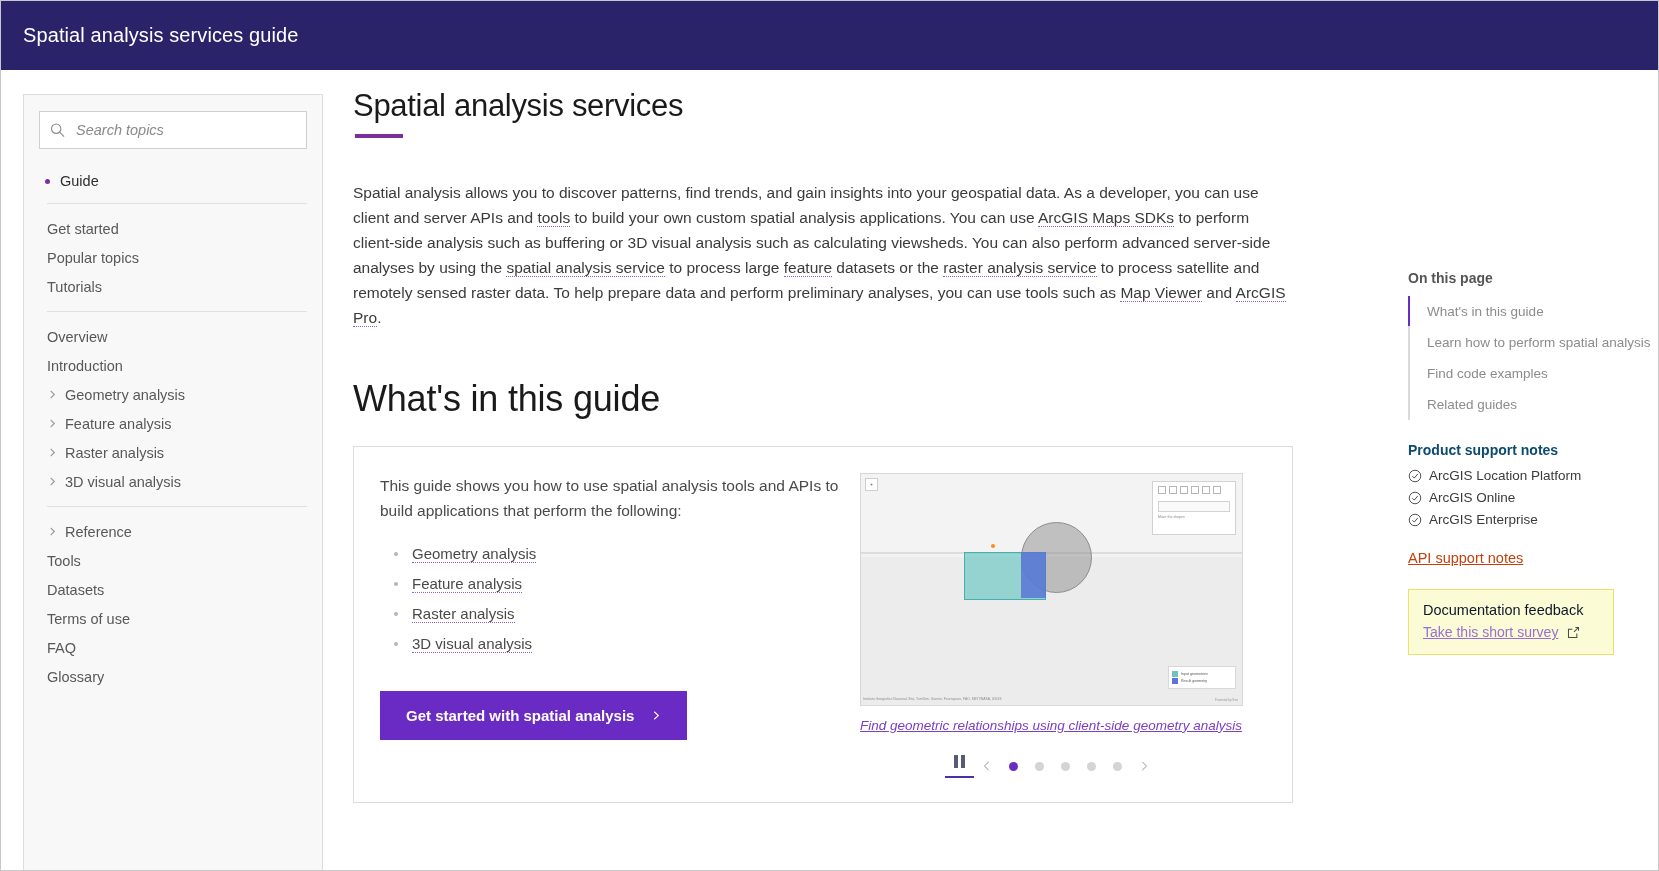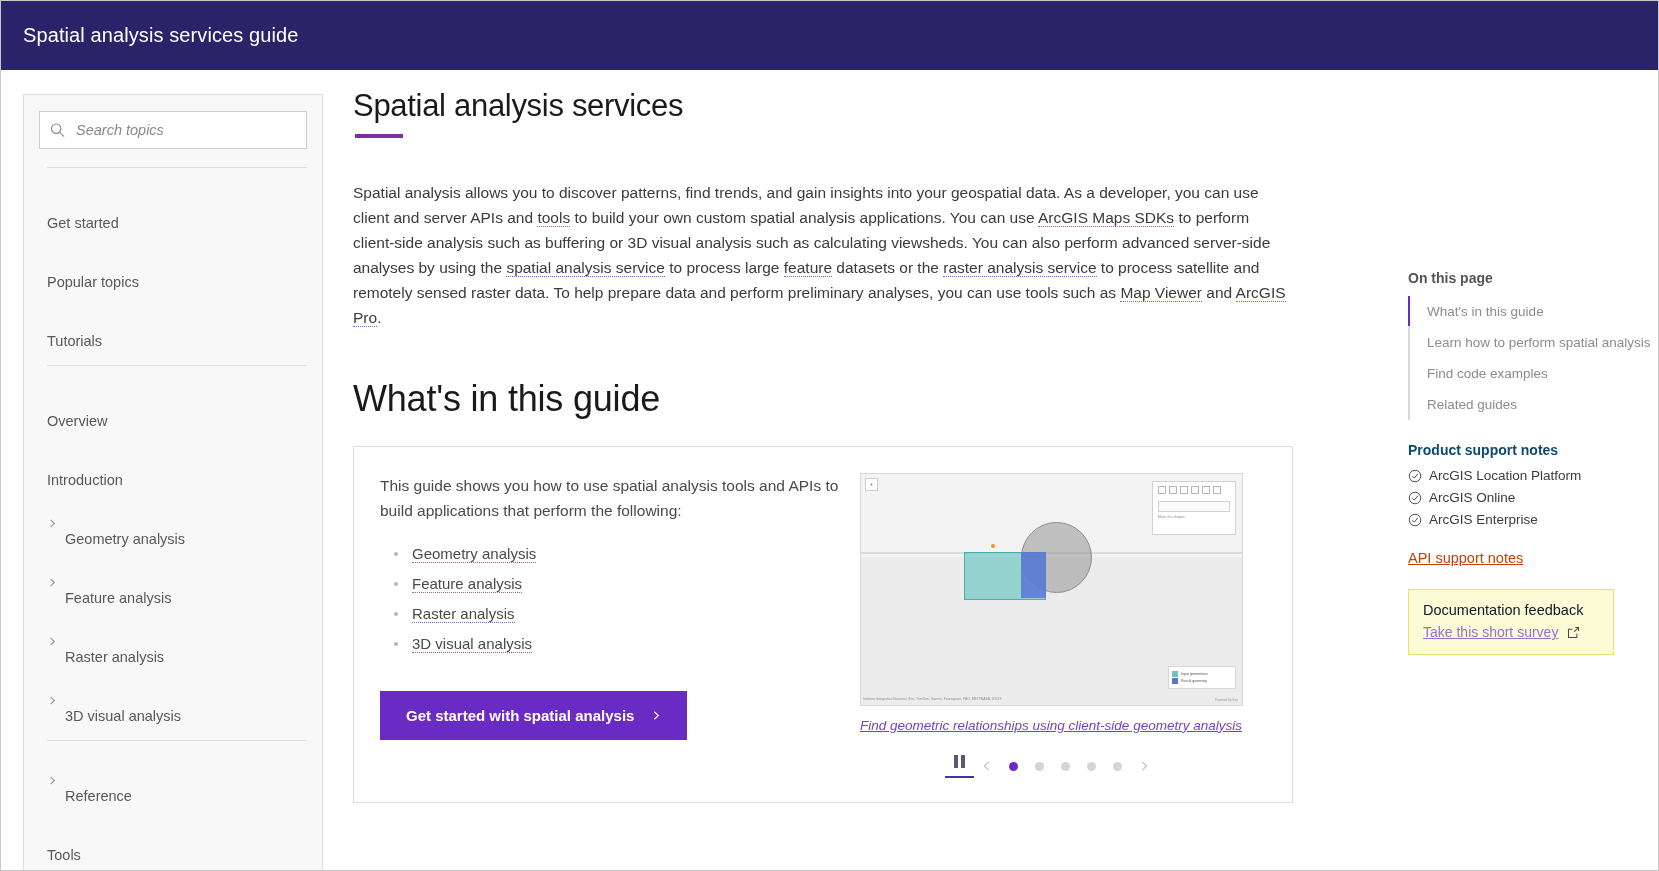--- a/index.html
+++ b/index.html
@@ -91,21 +91,21 @@
     display:flex;align-items:center;
     padding:6.5px 0 6.5px 8px;
     font-size:14.5px;color:#585858;
     cursor:pointer;
   }
   .nav-item .chev{
     width:11px;height:11px;margin-left:-11px;margin-right:7px;
     flex:0 0 auto;opacity:.75;
   }
   .nav-item.has-chev{padding-left:19px;}
-  .nav-item .lbl{white-space:nowrap;margin-top:30px;}
+  .nav-item .lbl{white-space:nowrap;}
   
   .main{
     flex:1 1 auto;
     padding:18px 0 0 30px;
     min-width:0;
   }
   .h1{
     font-size:31px;font-weight:400;color:#1a1a1a;
     letter-spacing:-.3px;
     margin:0 0 0 0;line-height:1.15;
@@ -308,20 +308,24 @@
     <div class="sidebar">
 
       <div class="search-box">
         <svg class="search-ico" viewBox="0 0 16 16">
           <circle cx="6.6" cy="6.6" r="5" fill="none" stroke="#8a8a8a" stroke-width="1.2"></circle>
           <line x1="10.3" y1="10.3" x2="15" y2="15" stroke="#8a8a8a" stroke-width="1.2"></line>
         </svg>
         <input type="text" placeholder="Search topics" style="">
       </div>
 
+      <div class="nav-top">
+        <span class="nav-bullet"></span>
+        <span class="nav-top-label">Guide</span>
+      </div>
       <div class="nav-sep"></div>
 
       <div class="nav-group">
         <div class="nav-item">
           <span class="lbl">Get started</span>
         </div>
         <div class="nav-item">
           <span class="lbl">Popular topics</span>
         </div>
         <div class="nav-item">
@@ -366,20 +370,23 @@
 
       <div class="nav-group">
         <div class="nav-item has-chev">
           <svg class="chev" viewBox="0 0 12 12">
             <polyline points="4,2 8,6 4,10" fill="none" stroke="#777" stroke-width="1.2"></polyline>
           </svg>
           <span class="lbl">Reference</span>
         </div>
         <div class="nav-item">
           <span class="lbl">Tools</span>
+        </div>
+        <div class="nav-item">
+          <span class="lbl">Datasets</span>
         </div>
         <div class="nav-item">
           <span class="lbl">Terms of use</span>
         </div>
         <div class="nav-item">
           <span class="lbl">FAQ</span>
         </div>
         <div class="nav-item">
           <span class="lbl">Glossary</span>
         </div>

